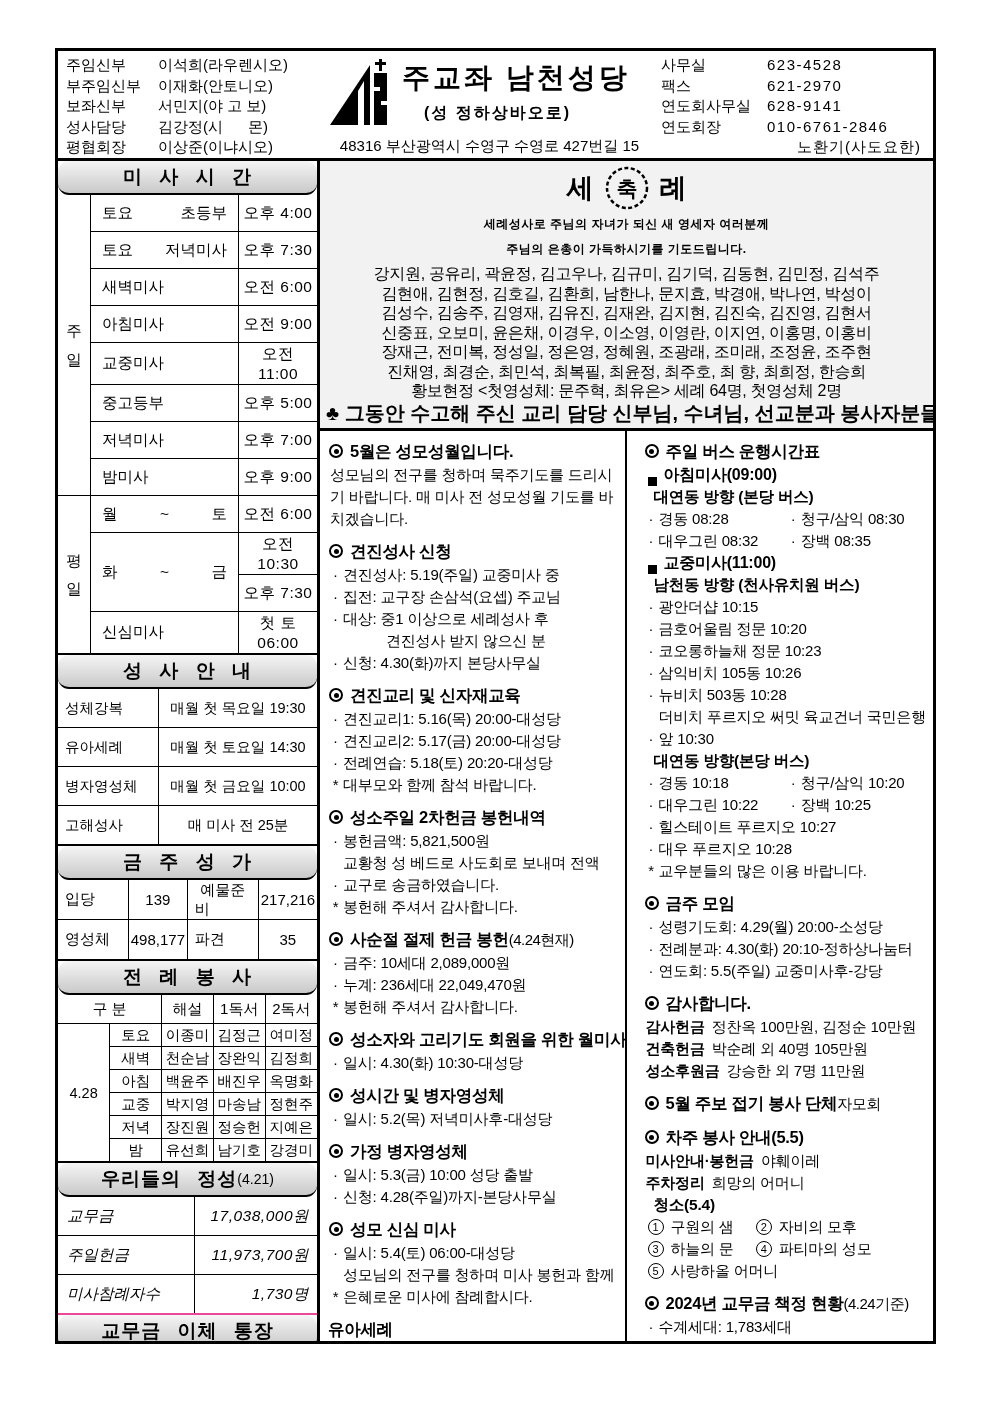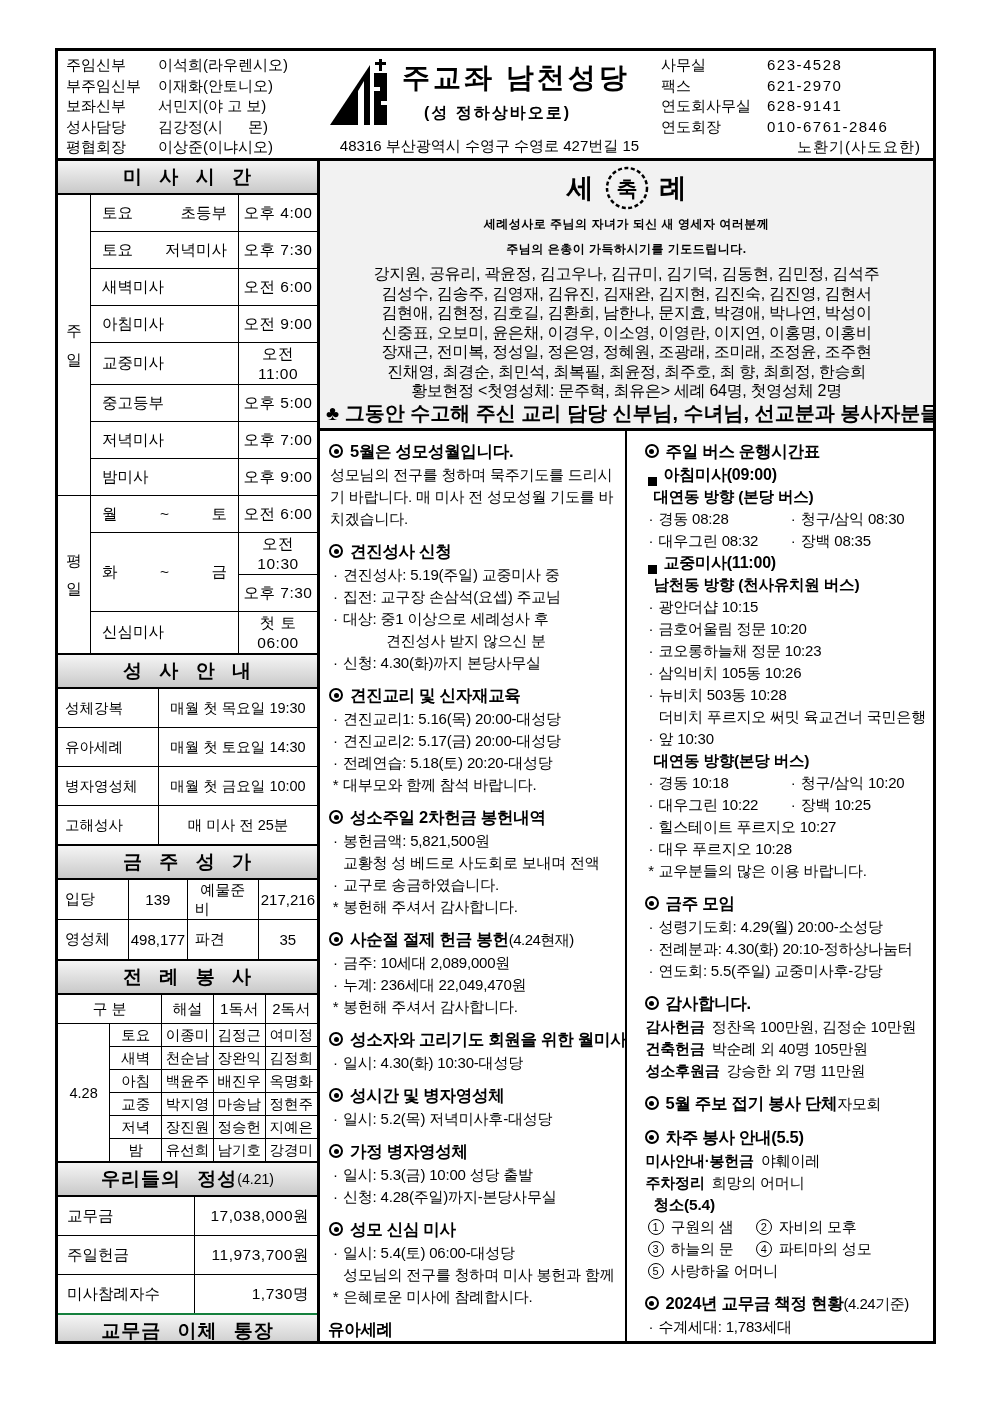--- a/index.html
+++ b/index.html
@@ -24,21 +24,21 @@
   .crow-last{justify-content:flex-end;}
   .crow-last .cval{letter-spacing:1px;padding-right:4px;}
 
   
   .main{flex:1;display:flex;min-height:0;}
   .colL{width:262px;flex:none;border-right:3px solid #000;box-sizing:border-box;overflow:hidden;}
   .colR{flex:1;display:flex;flex-direction:column;min-height:0;overflow:hidden;}
 
   
   .lsec-h{height:32px;display:flex;align-items:center;justify-content:center;font-weight:bold;font-size:19px;
-          background:linear-gradient(#f5f5f5,#c9c9c9);border-bottom:2px solid #000;word-spacing:10px;letter-spacing:1px;}
+          background:linear-gradient(#f5f5f5,#c9c9c9);border-bottom:2px solid #000;word-spacing:10px;letter-spacing:1px;border-radius:11px;}
   .lsec-h .tsuf{font-weight:normal;font-size:14px;word-spacing:0;letter-spacing:0;}
   .colL table{width:100%;border-collapse:collapse;table-layout:fixed;}
   .colL td{border:1px solid #000;}
   .colL td:first-child{border-left:none;}
   .colL td:last-child{border-right:none;}
   .colL tr:first-child td{border-top:none;}
   .masstbl{border-bottom:2px solid #000;}
   .masstbl td{height:34px;font-size:15.5px;}
   .gcell{width:30px;text-align:center;font-size:17px;}
   .gcell div{line-height:1;margin:13px 0;}
@@ -52,21 +52,21 @@
   .hlabel{width:56px;text-align:justify;text-align-last:justify;word-break:break-all;padding:0 7px;}
   .hymntbl{border-bottom:2px solid #000;}
   .servtbl td{height:20px;font-size:14.5px;text-align:center;}
   .servtbl .svh{height:26px;font-size:15px;}
   .svdate{width:40px;}
   .svday{width:40px;}
   .servtbl{border-bottom:2px solid #000;}
   .offtbl td{height:36px;font-size:15.5px;}
   .olabel{width:118px;text-align:justify;text-align-last:justify;word-break:break-all;padding:0 9px;}
   .oval{text-align:right;padding-right:8px;letter-spacing:0.5px;}
-  .offtbl{border-bottom:2px solid #15803d;}
+  .offtbl{border-bottom:2px solid #ec4899;font-style:italic;}
 
   
   .celebration{flex:none;background:#f2f2f2;border-bottom:3px solid #000;text-align:center;padding:3px 6px 4px;}
   .cel-title{display:flex;align-items:center;justify-content:center;gap:10px;font-size:27px;font-weight:900;height:48px;}
   .cel-msg{font-weight:bold;font-size:12px;line-height:25px;letter-spacing:0.5px;}
   .cel-names{font-size:16px;line-height:19.5px;margin-top:2px;letter-spacing:-0.3px;}
   .cel-names div{white-space:nowrap;}
   .cel-thanks{font-weight:bold;font-size:20px;line-height:22px;margin-top:1px;white-space:nowrap;}
 
   
@@ -345,22 +345,22 @@
           <svg width="46" height="46" viewBox="0 0 46 46">
             <circle cx="23" cy="23" r="20" fill="none" stroke="#000" stroke-width="2.5" stroke-dasharray="4 2.5"></circle>
             <text id="wreath-char" x="23" y="31" text-anchor="middle" font-size="21" font-weight="bold" fill="#000">축</text>
           </svg>
           <span>례</span>
         </div>
         <div class="cel-msg">세례성사로 주님의 자녀가 되신 새 영세자 여러분께</div>
         <div class="cel-msg">주님의 은총이 가득하시기를 기도드립니다.</div>
         <div class="cel-names" id="cel-names">
             <div>강지원, 공유리, 곽윤정, 김고우나, 김규미, 김기덕, 김동현, 김민정, 김석주</div>
+            <div>김현애, 김현정, 김호길, 김환희, 남한나, 문지효, 박경애, 박나연, 박성이</div>
             <div>김성수, 김송주, 김영재, 김유진, 김재완, 김지현, 김진숙, 김진영, 김현서</div>
-            <div>김현애, 김현정, 김호길, 김환희, 남한나, 문지효, 박경애, 박나연, 박성이</div>
             <div>신중표, 오보미, 윤은채, 이경우, 이소영, 이영란, 이지연, 이홍명, 이홍비</div>
             <div>장재근, 전미복, 정성일, 정은영, 정혜원, 조광래, 조미래, 조정윤, 조주현</div>
             <div>진채영, 최경순, 최민석, 최복필, 최윤정, 최주호, 최  향, 최희정, 한승희</div>
             <div>황보현정 &lt;첫영성체: 문주혁, 최유은&gt; 세례 64명, 첫영성체 2명</div>
           </div>
         <div class="cel-thanks">♣ 그동안 수고해 주신 교리 담당 신부님, 수녀님, 선교분과 봉사자분들께 감사드립니다.</div>
       </div>
       <div class="cols">
         <div class="colM" id="midcol">
             <div class="section">

